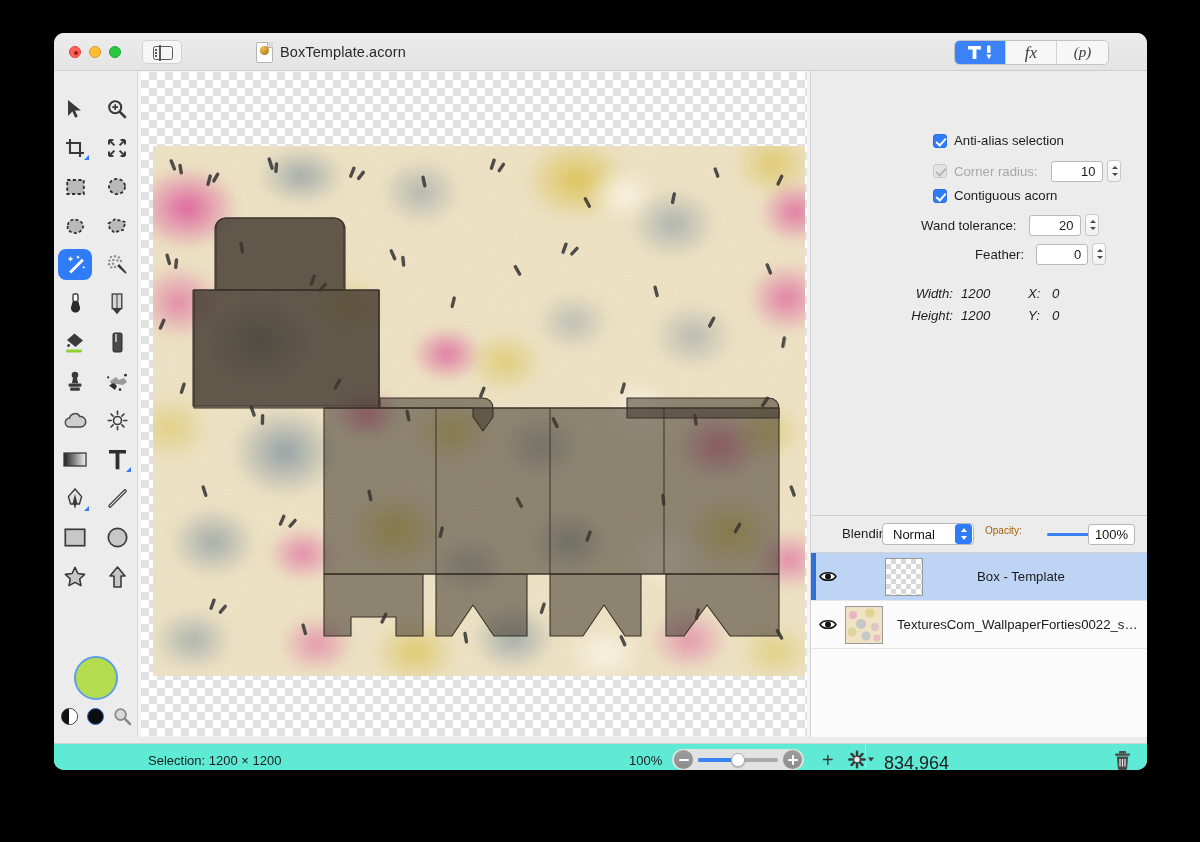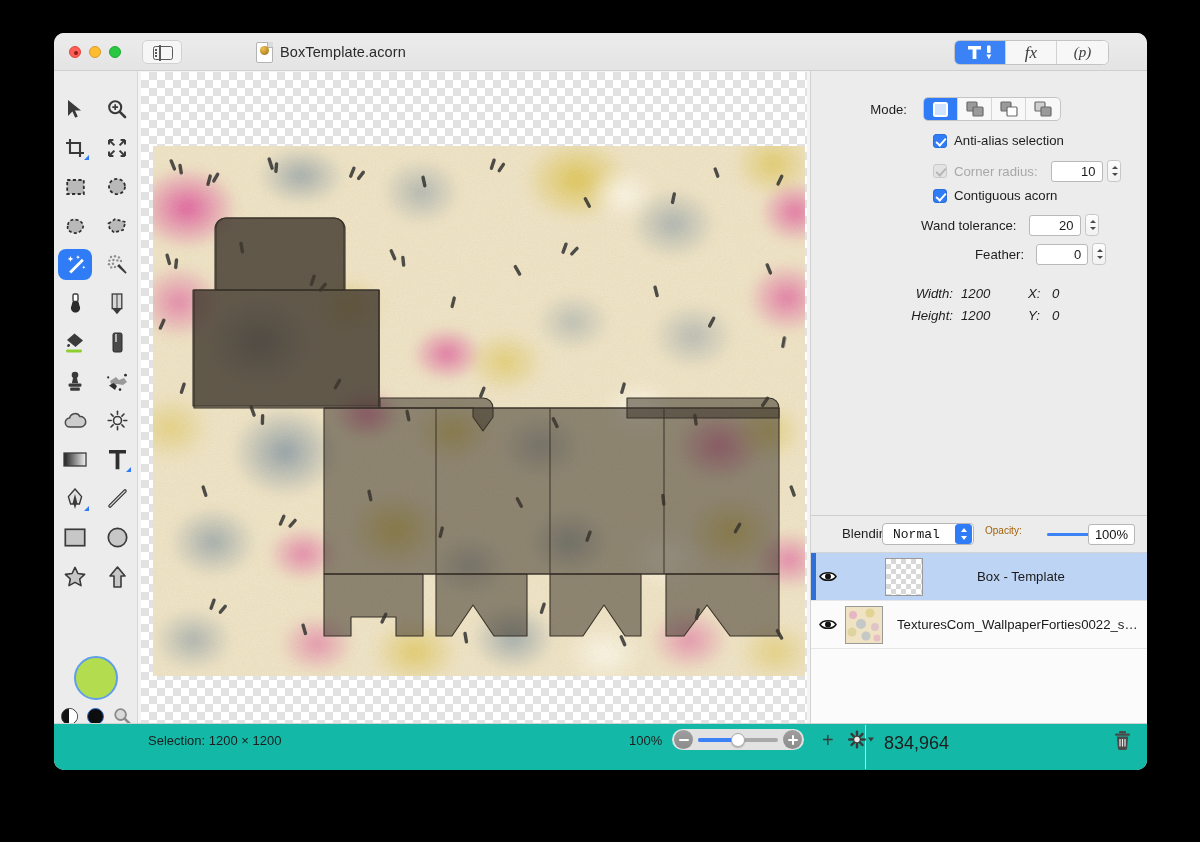--- a/index.html
+++ b/index.html
@@ -161,21 +161,21 @@
   .stepper::after  { bottom:5px; border-top:3.5px solid #4a4a4a; }
 
   .dimrow { position:absolute; font-size:13.2px; color:#1d1d1d;font-style:italic; }
 
   
   .layers { position:absolute; left:0; top:444px; right:0; bottom:0;
     background:#fbfbfb; border-top:1px solid #cfcfcf; }
   .blendbar { position:absolute; left:0; top:0; right:0; height:37px;
     background:#ececec; border-bottom:1px solid #d4d4d4; }
   .popup { height:22px; background:#fff; border:1px solid #b7b7b7; border-radius:4px;
-    display:flex; align-items:center; padding-left:10px;font-family:Liberation Mono, monospace; }
+    display:flex; align-items:center; padding-left:10px; }
   .popup .ptxt { font-size:13px; color:#141414; }
   .pop-arrows { width:17px; height:20px; background:#2f7cf6; border-radius:3.5px;
     position:relative; margin-left:auto; margin-right:1px; }
   .pop-arrows::before, .pop-arrows::after { content:""; position:absolute; left:5.5px; width:0; height:0;
     border-left:3.2px solid transparent; border-right:3.2px solid transparent; }
   .pop-arrows::before { top:4px; border-bottom:4px solid #fff; }
   .pop-arrows::after  { bottom:4px; border-top:4px solid #fff; }
 
   .slider { position:relative; width:80px; height:14px; }
   .slider .trk { position:absolute; left:0; top:5.5px; width:100%; height:3.5px;
@@ -197,22 +197,22 @@
   .thumb.checker {
     background-image:
       linear-gradient(45deg,#d8d8d8 25%, transparent 25%, transparent 75%, #d8d8d8 75%),
       linear-gradient(45deg,#d8d8d8 25%, transparent 25%, transparent 75%, #d8d8d8 75%);
     background-size:10px 10px; background-position:0 0,5px 5px; background-color:#fff;
   }
   .layer-name { margin-left:14px; font-size:13.2px; color:#1a1a1a;
     white-space:nowrap; overflow:hidden; }
 
   
-  .statusbar { position:absolute; left:0; bottom:0; right:0; height:47px;
-    background:#14b8a6; border-top:1px solid #d2d2d2; }
+  .statusbar { position:absolute; left:0; bottom:0; right:0; height:27px;
+    background:#5eead4; border-top:1px solid #d2d2d2; }
   .status-left { position:absolute; left:94px; top:9px; font-size:13px; color:#1d1d1d; }
   .zoom-pct { position:absolute; left:575px; top:9px; font-size:13px; color:#1d1d1d; }
   .zoom-ctl { position:absolute; left:618px; top:5px; width:132px; height:21px;
     background:#e2e2e2; border-radius:11px; display:flex; align-items:center; }
   .zbtn { width:19px; height:19px; border-radius:50%; margin:0 2px;
     background:linear-gradient(#9e9e9e,#8c8c8c); position:relative; flex:none; }
   .zbtn i { position:absolute; background:#fff; }
   .zslider { position:relative; flex:1; height:14px; margin:0 3px; }
   .zslider .trk { position:absolute; left:0; top:5.5px; width:100%; height:3.5px;
     border-radius:2px; background:#a9a9a9; }
@@ -924,48 +924,20 @@
               </g>
             </svg>
           </div>
         </div>
       </div>
 
       <div class="inspector">
 
         <div class="opts">
 
-          <div class="row" style="left:34px; top:26px;">
-            <div class="lab" style="width:62px;">Mode:</div>
-            <div class="modeseg" style="margin-left:16px;">
-              <div class="mseg active">
-                <svg width="15" height="15" viewBox="0 0 15 15">
-                  <rect x="1" y="1" width="13" height="13" rx="1.5" fill="#cfe3ff" stroke="#fff" stroke-width="2"></rect>
-                </svg>
-              </div>
-              <div class="mseg">
-                <svg width="18" height="16" viewBox="0 0 18 16">
-                  <rect x="1" y="1" width="10" height="9" rx="1" fill="#9a9a9a" stroke="#6a6a6a" stroke-width="1.2"></rect>
-                  <rect x="7" y="6" width="10" height="9" rx="1" fill="#9a9a9a" stroke="#6a6a6a" stroke-width="1.2"></rect>
-                </svg>
-              </div>
-              <div class="mseg">
-                <svg width="18" height="16" viewBox="0 0 18 16">
-                  <rect x="1" y="1" width="10" height="9" rx="1" fill="#9a9a9a" stroke="#6a6a6a" stroke-width="1.2"></rect>
-                  <rect x="7" y="6" width="10" height="9" rx="1" fill="#fff" stroke="#6a6a6a" stroke-width="1.2"></rect>
-                </svg>
-              </div>
-              <div class="mseg">
-                <svg width="18" height="16" viewBox="0 0 18 16">
-                  <rect x="1" y="1" width="10" height="9" rx="1" fill="#cfcfcf" stroke="#6a6a6a" stroke-width="1.2"></rect>
-                  <rect x="7" y="6" width="10" height="9" rx="1" fill="#9a9a9a" stroke="#6a6a6a" stroke-width="1.2"></rect>
-                </svg>
-              </div>
-            </div>
-          </div>
 
           <div class="row" style="left:122px; top:62px;">
             <div class="chk"></div>
             <div class="chk-lab">Anti-alias selection</div>
           </div>
 
           <div class="row" style="left:122px; top:89px;">
             <div class="chk dis"></div>
             <div class="chk-lab dis">Corner radius:</div>
             <div class="numfield" style="margin-left:13px;">10</div>

